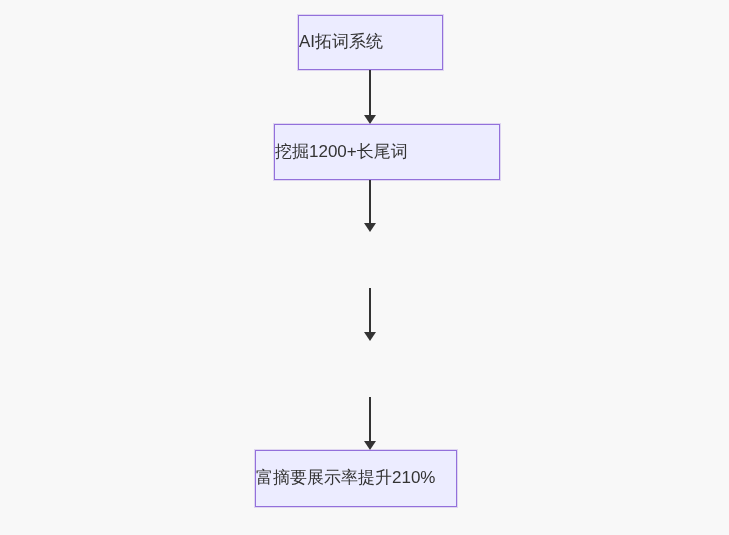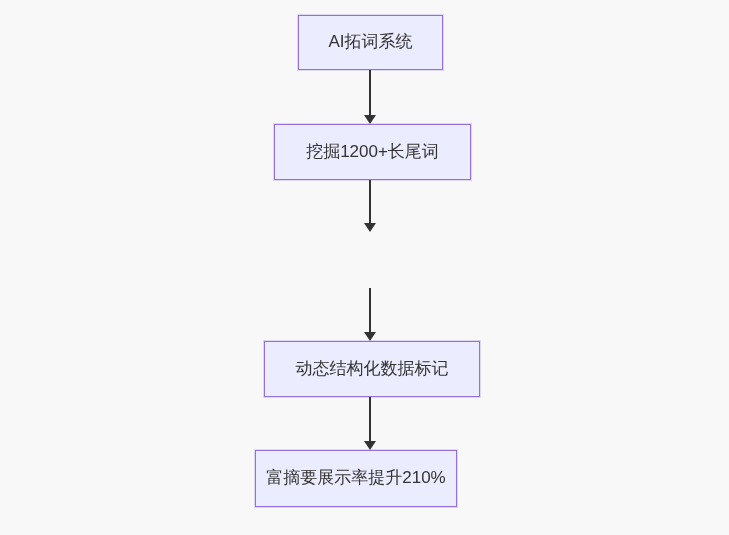--- a/index.html
+++ b/index.html
@@ -16,32 +16,31 @@
   .canvas {
     position: relative;
     width: 729px;
     height: 535px;
   }
   .node {
     position: absolute;
     box-sizing: border-box;
     display: flex;
     align-items: center;
-    justify-content: center;
     background: var(--node-fill, #ECECFF);
     border: 1px solid var(--node-border, #9370DB);
     box-shadow: 0 0 0 1px rgba(147, 112, 219, 0.25);
     color: var(--text-color, #333333);
     font-size: 17px;
     line-height: 1.2;
     white-space: nowrap;
     text-align: center;
   }
   .node-1 { left: 298px; top: 15px;  width: 145px; height: 55px; }
-  .node-2 { left: 274px; top: 124px; width: 197px; height: 56px; }
+  .node-2 { left: 274px; top: 124px; width: 226px; height: 56px; }
   .node-3 { left: 261px; top: 232px; width: 221px; height: 56px; }
   .node-4 { left: 264px; top: 341px; width: 216px; height: 56px; }
   .node-5 { left: 255px; top: 450px; width: 202px; height: 57px; }
 
   .edge {
     position: absolute;
     left: 364px;   
     width: 12px;
   }
   .edge-1 { top: 70px;  height: 54px; }
@@ -90,23 +89,20 @@
     <div class="edge-line"></div>
     <div class="edge-head"></div>
   </div>
 
 
   <div class="edge edge-3">
     <div class="edge-line"></div>
     <div class="edge-head"></div>
   </div>
 
-  <div class="node node-4">
-    <span>动态结构化数据标记</span>
-  </div>
 
   <div class="edge edge-4">
     <div class="edge-line"></div>
     <div class="edge-head"></div>
   </div>
 
   <div class="node node-5">
     <span>富摘要展示率提升210%</span>
   </div>
 

